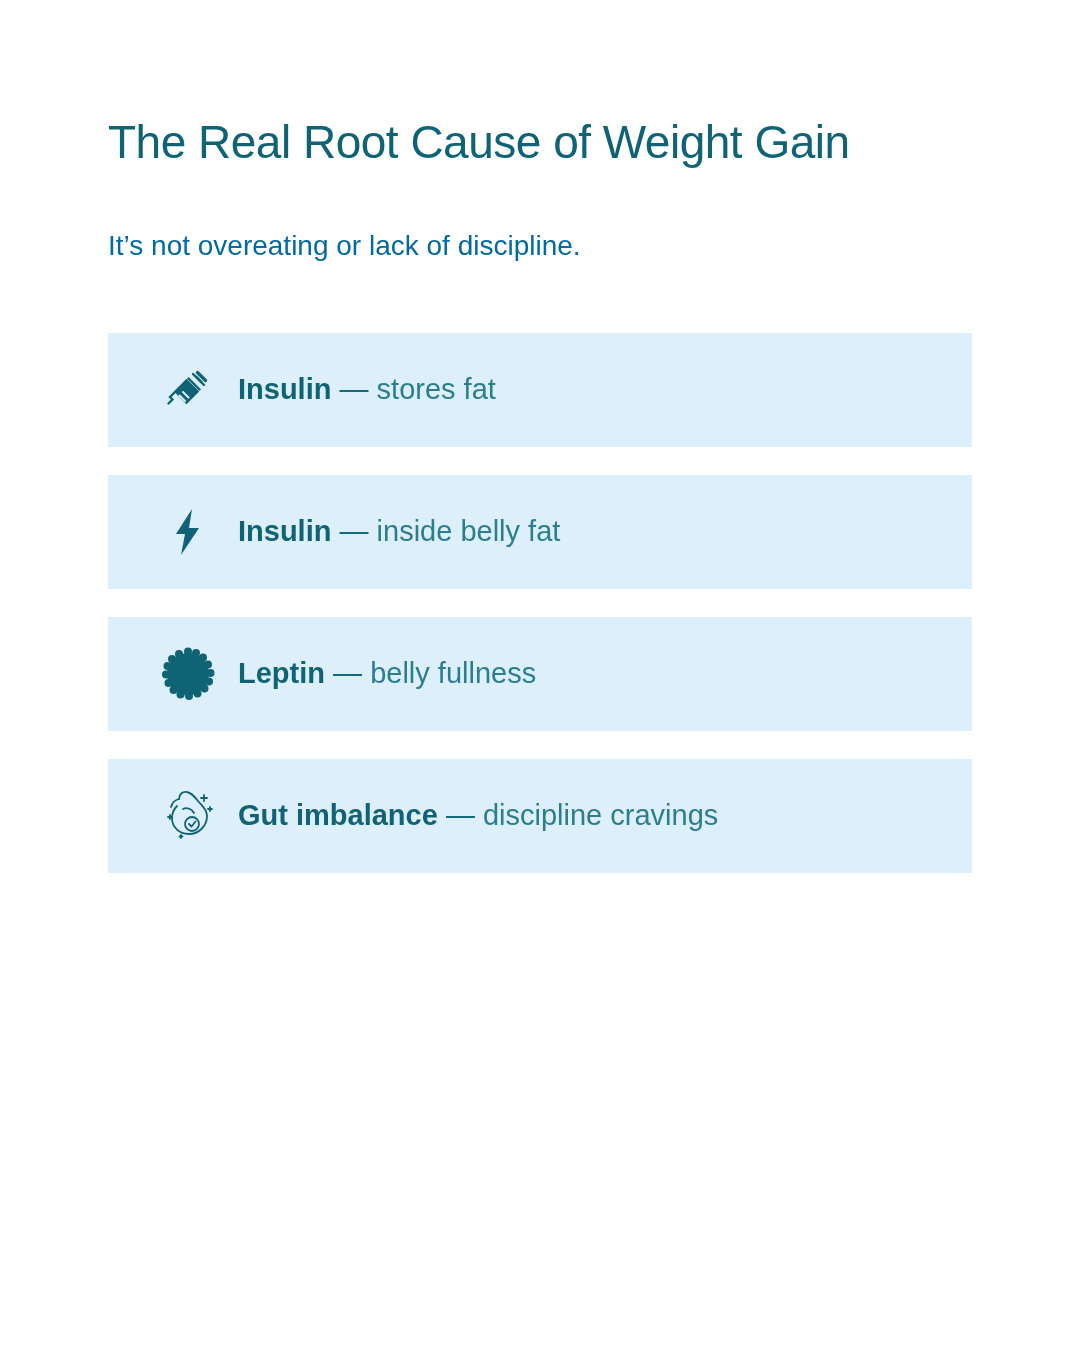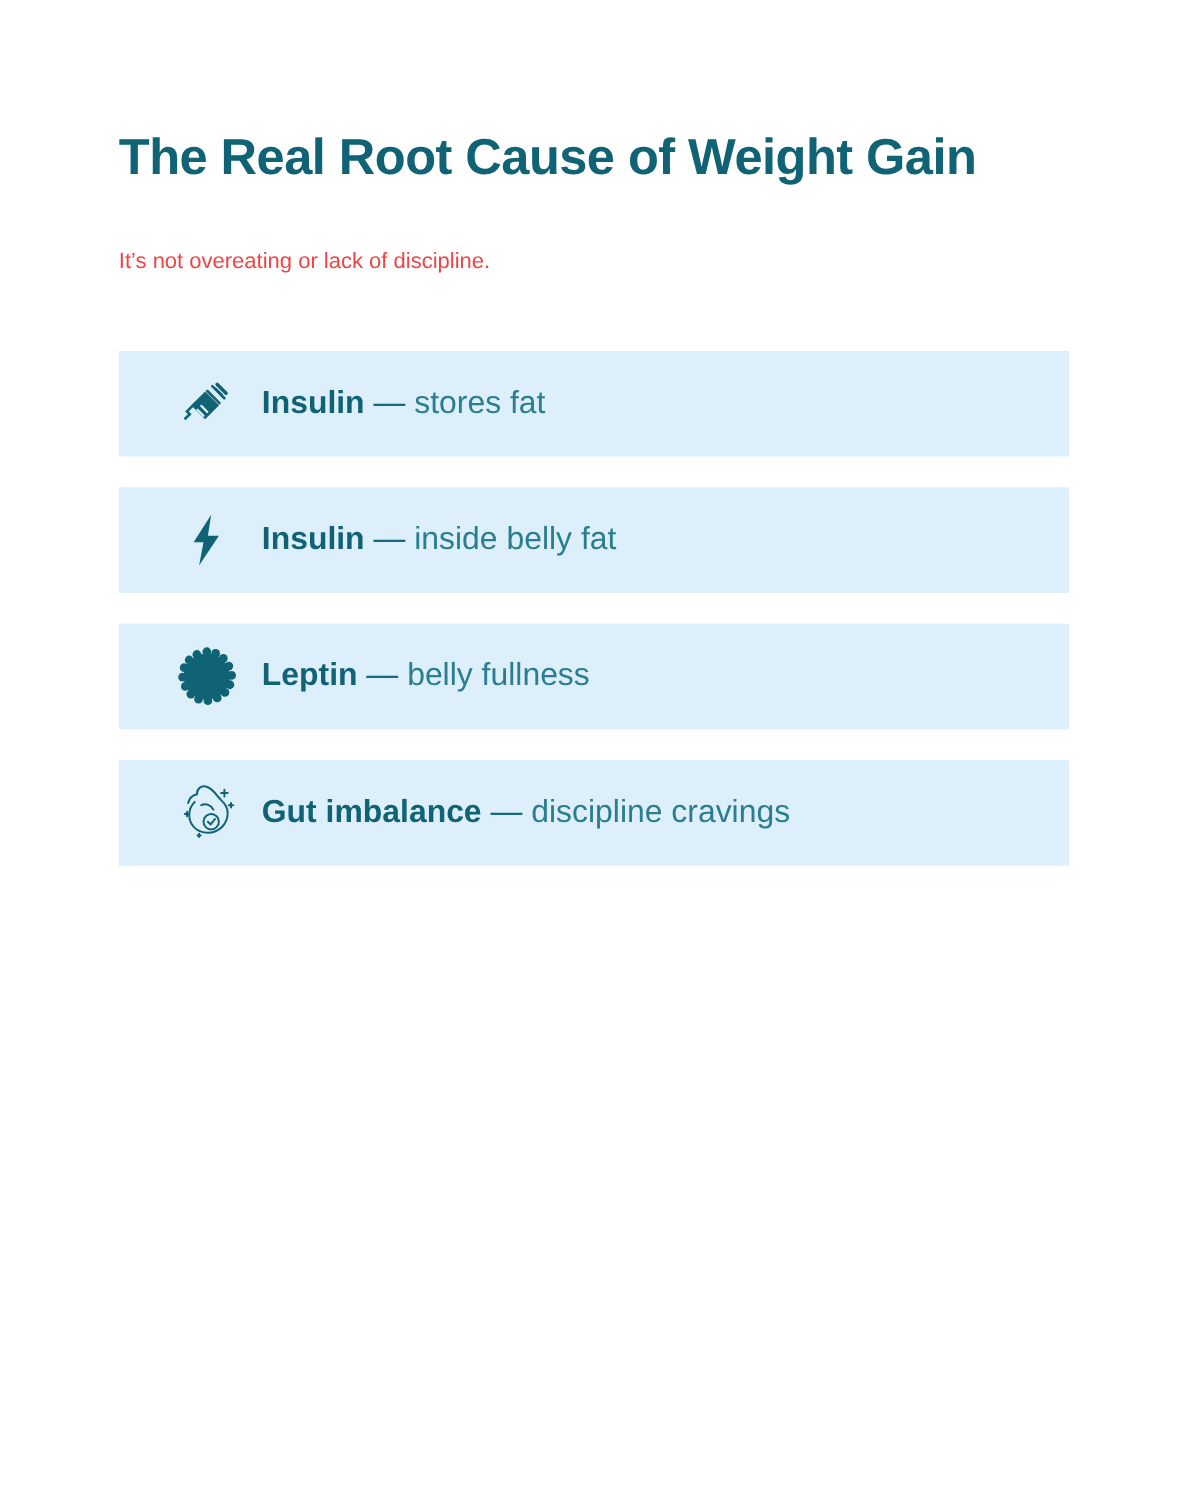--- a/index.html
+++ b/index.html
@@ -16,45 +16,45 @@
   .page {
     position: relative;
     width: 1080px;
     height: 1350px;
     box-sizing: border-box;
     padding: 108px 108px 0 108px;
   }
   .title {
     color: #0f6375;
     font-size: 46px;
-    font-weight: bold;
+    font-weight: normal;
     line-height: 1.5;
     letter-spacing: -0.5px;
     margin: 0;
     max-width: 800px;
   }
   .subtitle {
     margin: 44px 0 0 0;
-    color: #ef4444;
-    font-size: 20px;
+    color: #0369a1;
+    font-size: 28px;
     line-height: 1.78;
     font-weight: normal;
   }
   .subtitle .line {
     display: block;
   }
   .rows {
     margin-top: 62px;
     display: flex;
     flex-direction: column;
     gap: 28px;
   }
   .row {
     background: #ddeffb;
-    height: 96px;
+    height: 114px;
     display: flex;
     align-items: center;
     padding: 0 30px;
     box-sizing: border-box;
   }
   .icon-wrap {
     width: 100px;
     min-width: 100px;
     display: flex;
     align-items: center;

